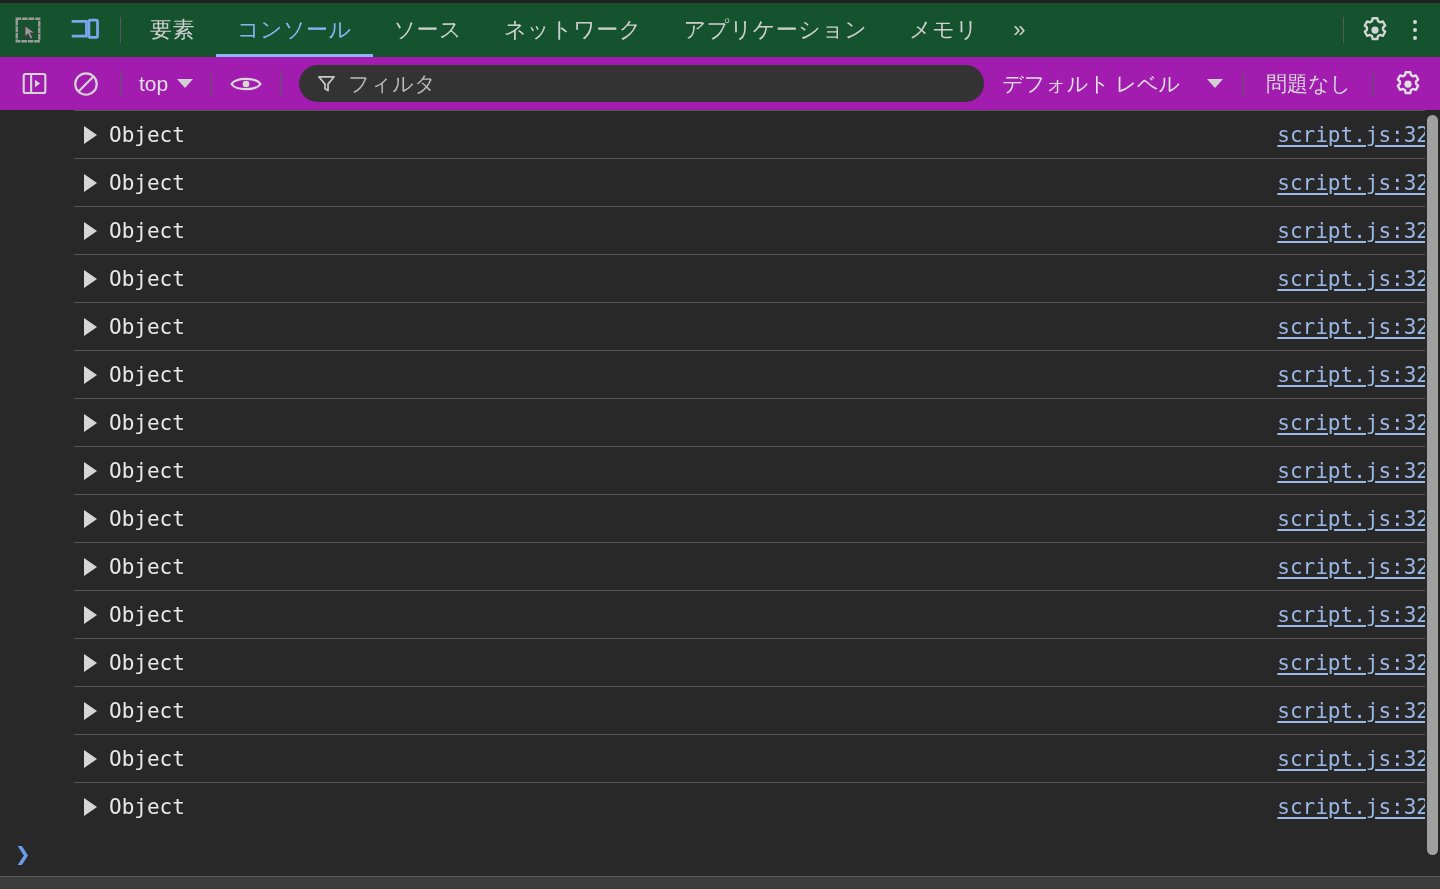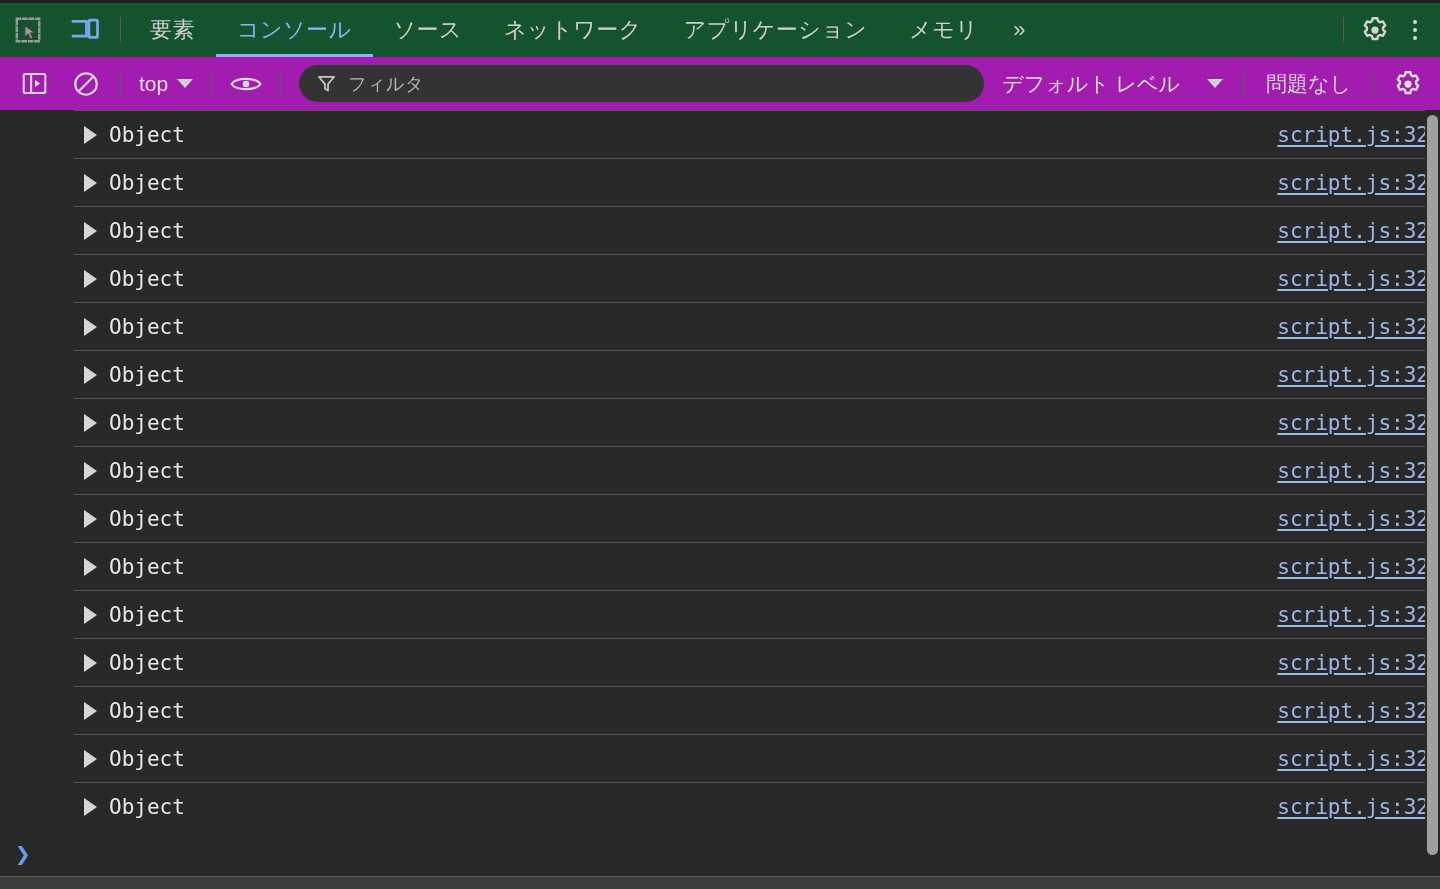--- a/index.html
+++ b/index.html
@@ -175,21 +175,21 @@
     display: flex;
     align-items: center;
     gap: 11px;
     padding: 0 17px;
     margin: 0 6px 0 10px;
     box-sizing: border-box;
     min-width: 0;
   }
   .filter-placeholder {
     color: #b9b9b9;
-    font-size: 18px;
+    font-size: 21px;
     letter-spacing: .5px;
     white-space: nowrap;
   }
 
   .level-select {
     display: flex;
     align-items: center;
     gap: 27px;
     padding: 0 12px;
     color: #e0e0e0;

